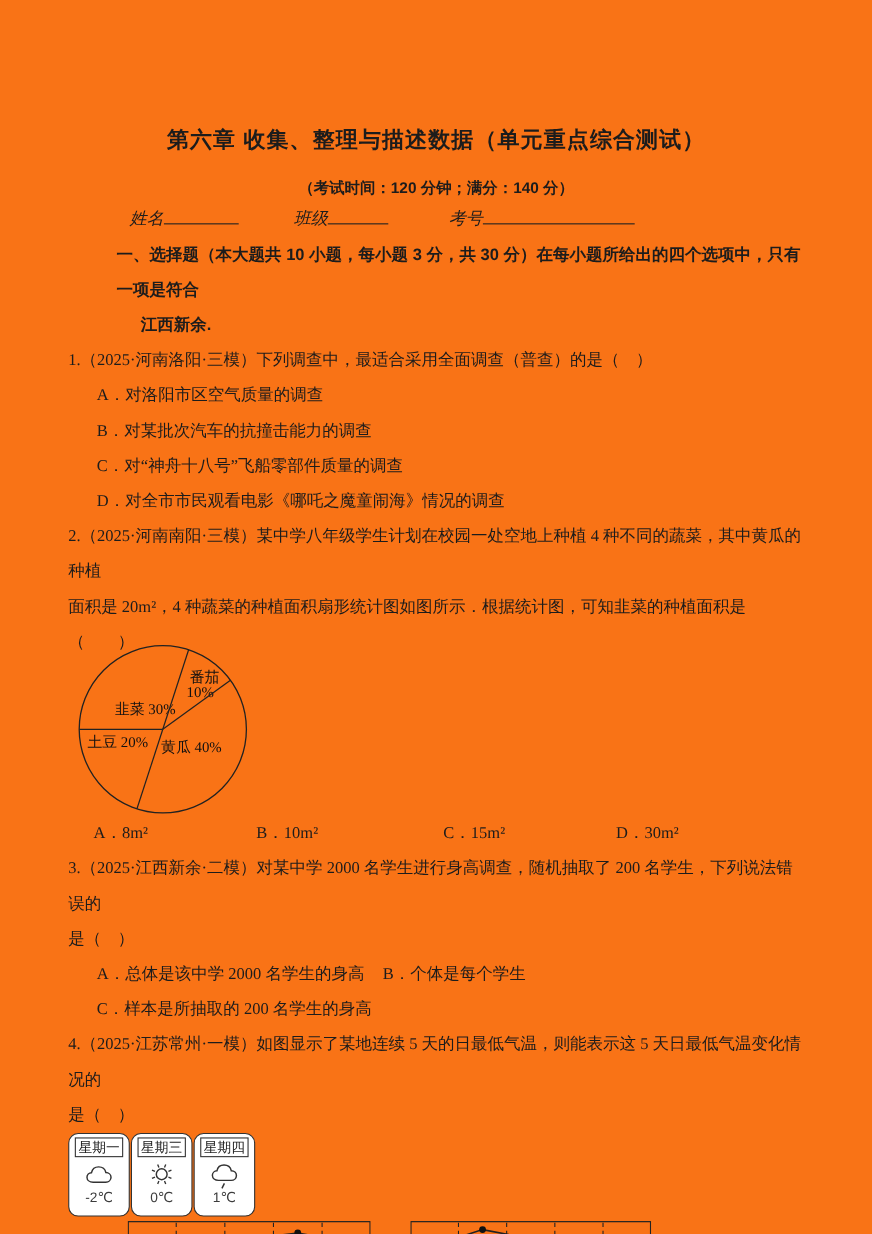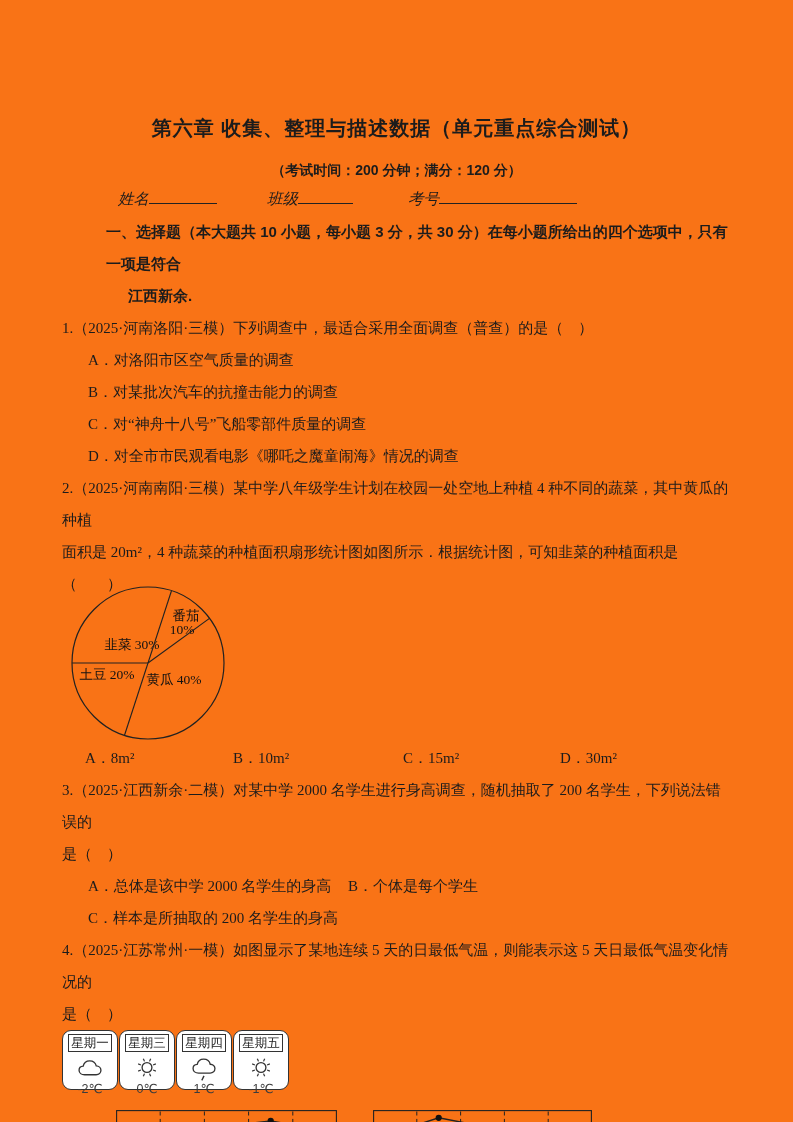--- a/index.html
+++ b/index.html
@@ -69,21 +69,21 @@
   .pie-wrap{
     width:170px;height:156px;
     margin:-14px 0 0 5px;
   }
   .weather-row{
     margin-top:0;
     height:78px;
     display:flex;
   }
   .weather-card{
-    width:56px;height:60px;
+    width:56px;height:76px;
     box-sizing:border-box;
     border:1.4px solid #333;
     border-radius:9px;
     margin-right:1px;
     background:#fff;
     text-align:center;
   }
   .weather-day{
     display:inline-block;
     margin-top:3px;
@@ -114,21 +114,21 @@
   .chart-label.b{margin-left:13px;width:23px;flex:0 0 23px;}
   svg text{font-family:"Liberation Serif","DejaVu Serif",serif;}
 </style>
 </head>
 <body>
 
 <div class="page">
 
   <div class="title">第六章 收集、整理与描述数据（单元重点综合测试）</div>
 
-  <div class="exam-info">（考试时间：200 分钟；满分：120 分）</div>
+  <div class="exam-info">（考试时间：120 分钟；满分：140 分）</div>
 
   <div class="student-row"><span>姓名</span><span class="uline ul-name"></span><span>班级</span><span class="uline ul-class"></span><span>考号</span><span class="uline ul-examno"></span></div>
 
   <div class="sec-heading">
     <div>一、选择题（本大题共 10 小题，每小题 3 分，共 30 分）在每小题所给出的四个选项中，只有一项是符合</div>
     <div class="l2">江西新余.</div>
   </div>
 
   <div>
     <div class="stem">1.（2025·河南洛阳·三模）下列调查中，最适合采用全面调查（普查）的是（　）</div>
@@ -189,31 +189,20 @@
             <line x1="7.512155576882955" y1="10.726860411751368" x2="5.0731136110531585" y2="9.71657615030753" stroke="#333" stroke-width="1.1"></line>
             <line x1="10.726860411751364" y1="7.512155576882957" x2="9.716576150307525" y2="5.073113611053161" stroke="#333" stroke-width="1.1"></line>
             <line x1="15.273139588248634" y1="7.512155576882956" x2="16.283423849692472" y2="5.073113611053159" stroke="#333" stroke-width="1.1"></line>
             <line x1="18.487844423117043" y1="10.726860411751362" x2="20.92688638894684" y2="9.716576150307525" stroke="#333" stroke-width="1.1"></line>
             <circle cx="13" cy="13" r="4.4" fill="#fff" stroke="#333" stroke-width="1.2"></circle>
           </svg><div class="weather-temp">0℃</div></div>
         <div class="weather-card"><div class="weather-day">星期四</div><svg width="36" height="29" viewBox="0 0 26 26" class="weather-icon">
             <path d="M8.2 19.5 C5.3 19.5 3.2 17.7 3.2 15.4 C3.2 13.3 4.9 11.8 6.9 11.7 C7.5 8.9 9.9 7 12.7 7 C15.6 7 18 8.9 18.6 11.6 C20.9 11.7 22.8 13.3 22.8 15.5 C22.8 17.8 20.9 19.5 18.5 19.5 Z" transform="translate(0 -1.5)" fill="#fff" stroke="#333" stroke-width="1.2"></path>
             <line x1="13" y1="20.5" x2="11" y2="24.5" stroke="#333" stroke-width="1.2"></line>
           </svg><div class="weather-temp">1℃</div></div>
-        <div class="weather-card"><div class="weather-day">星期五</div><svg width="36" height="29" viewBox="0 0 26 26" class="weather-icon">
-            <line x1="18.487844423117043" y1="15.273139588248634" x2="20.92688638894684" y2="16.283423849692472" stroke="#333" stroke-width="1.1"></line>
-            <line x1="15.273139588248634" y1="18.487844423117043" x2="16.283423849692472" y2="20.92688638894684" stroke="#333" stroke-width="1.1"></line>
-            <line x1="10.726860411751368" y1="18.487844423117043" x2="9.71657615030753" y2="20.92688638894684" stroke="#333" stroke-width="1.1"></line>
-            <line x1="7.512155576882956" y1="15.273139588248634" x2="5.073113611053159" y2="16.283423849692472" stroke="#333" stroke-width="1.1"></line>
-            <line x1="7.512155576882955" y1="10.726860411751368" x2="5.0731136110531585" y2="9.71657615030753" stroke="#333" stroke-width="1.1"></line>
-            <line x1="10.726860411751364" y1="7.512155576882957" x2="9.716576150307525" y2="5.073113611053161" stroke="#333" stroke-width="1.1"></line>
-            <line x1="15.273139588248634" y1="7.512155576882956" x2="16.283423849692472" y2="5.073113611053159" stroke="#333" stroke-width="1.1"></line>
-            <line x1="18.487844423117043" y1="10.726860411751362" x2="20.92688638894684" y2="9.716576150307525" stroke="#333" stroke-width="1.1"></line>
-            <circle cx="13" cy="13" r="4.4" fill="#fff" stroke="#333" stroke-width="1.2"></circle>
-          </svg><div class="weather-temp">-1℃</div></div>
       </div>
     <div class="charts-row">
       <span class="chart-label">A.</span>
       <svg id="chartA" width="221" height="40">
           <rect x="0.6" y="0.6" width="219.8" height="38.8" fill="none" stroke="#222" stroke-width="1.1"></rect>
           <line x1="44.2" y1="1.5" x2="44.2" y2="38.5" stroke="#222" stroke-width="1" stroke-dasharray="4 3.4"></line>
           <line x1="88.4" y1="1.5" x2="88.4" y2="38.5" stroke="#222" stroke-width="1" stroke-dasharray="4 3.4"></line>
           <line x1="132.6" y1="1.5" x2="132.6" y2="38.5" stroke="#222" stroke-width="1" stroke-dasharray="4 3.4"></line>
           <line x1="176.8" y1="1.5" x2="176.8" y2="38.5" stroke="#222" stroke-width="1" stroke-dasharray="4 3.4"></line>
           <polyline points="22.1,21.900000000000002 66.3,31.020000000000003 110.5,16.200000000000003 154.7,10.88 198.9,18.86" fill="none" stroke="#222" stroke-width="1.4"></polyline>

